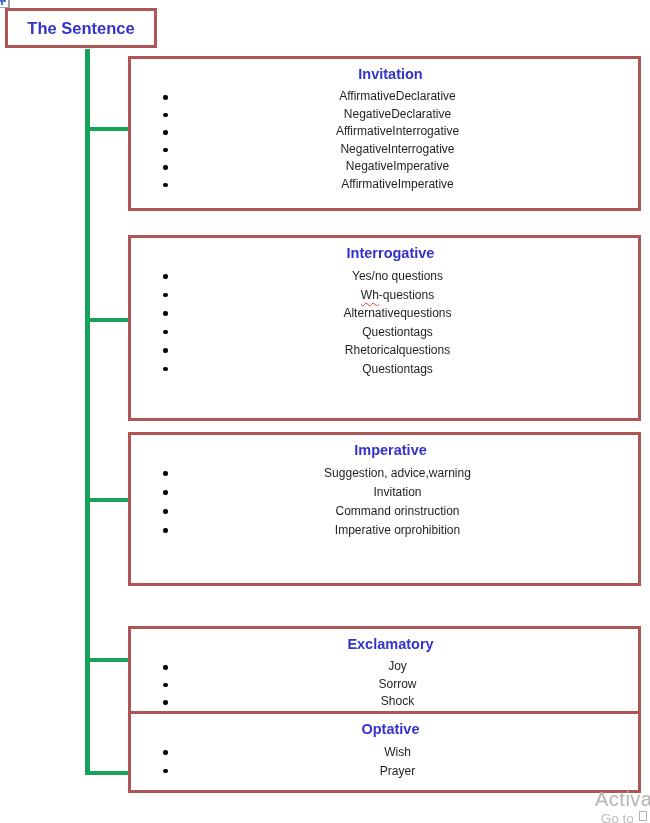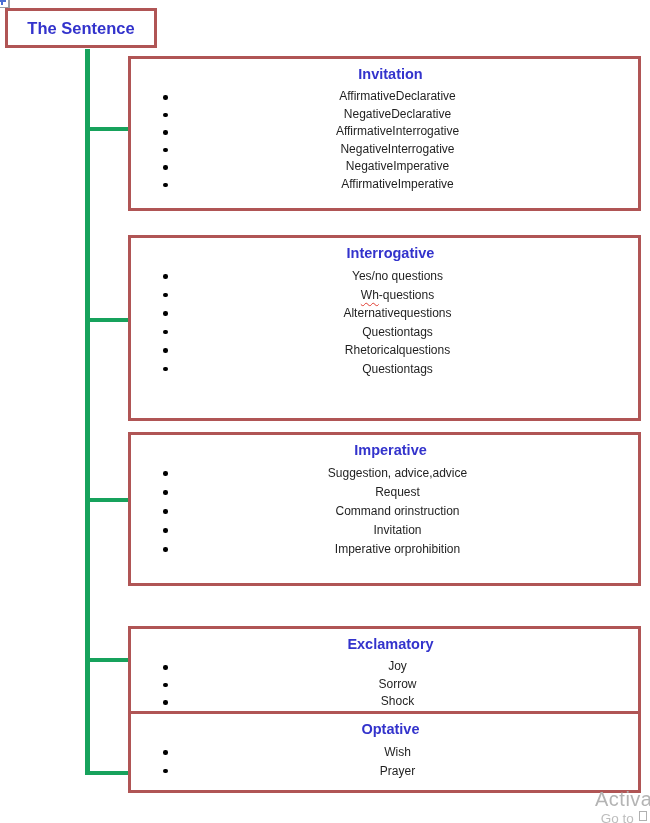--- a/index.html
+++ b/index.html
@@ -112,24 +112,23 @@
         <li>Alternativequestions</li>
         <li>Questiontags</li>
         <li>Rhetoricalquestions</li>
         <li>Questiontags</li>
       </ul>
   </section>
 
   <section class="box b3">
     <h2 class="heading">Imperative</h2>
     <ul class="items">
-        <li>Suggestion, advice,advice</li>
-        <li>Request</li>
+        <li>Suggestion, advice,warning</li>
+        <li>Invitation</li>
         <li>Command orinstruction</li>
-        <li>Invitation</li>
         <li>Imperative orprohibition</li>
       </ul>
   </section>
 
   <section class="box b4">
     <h2 class="heading">Exclamatory</h2>
     <ul class="items">
         <li>Joy</li>
         <li>Sorrow</li>
         <li>Shock</li>

